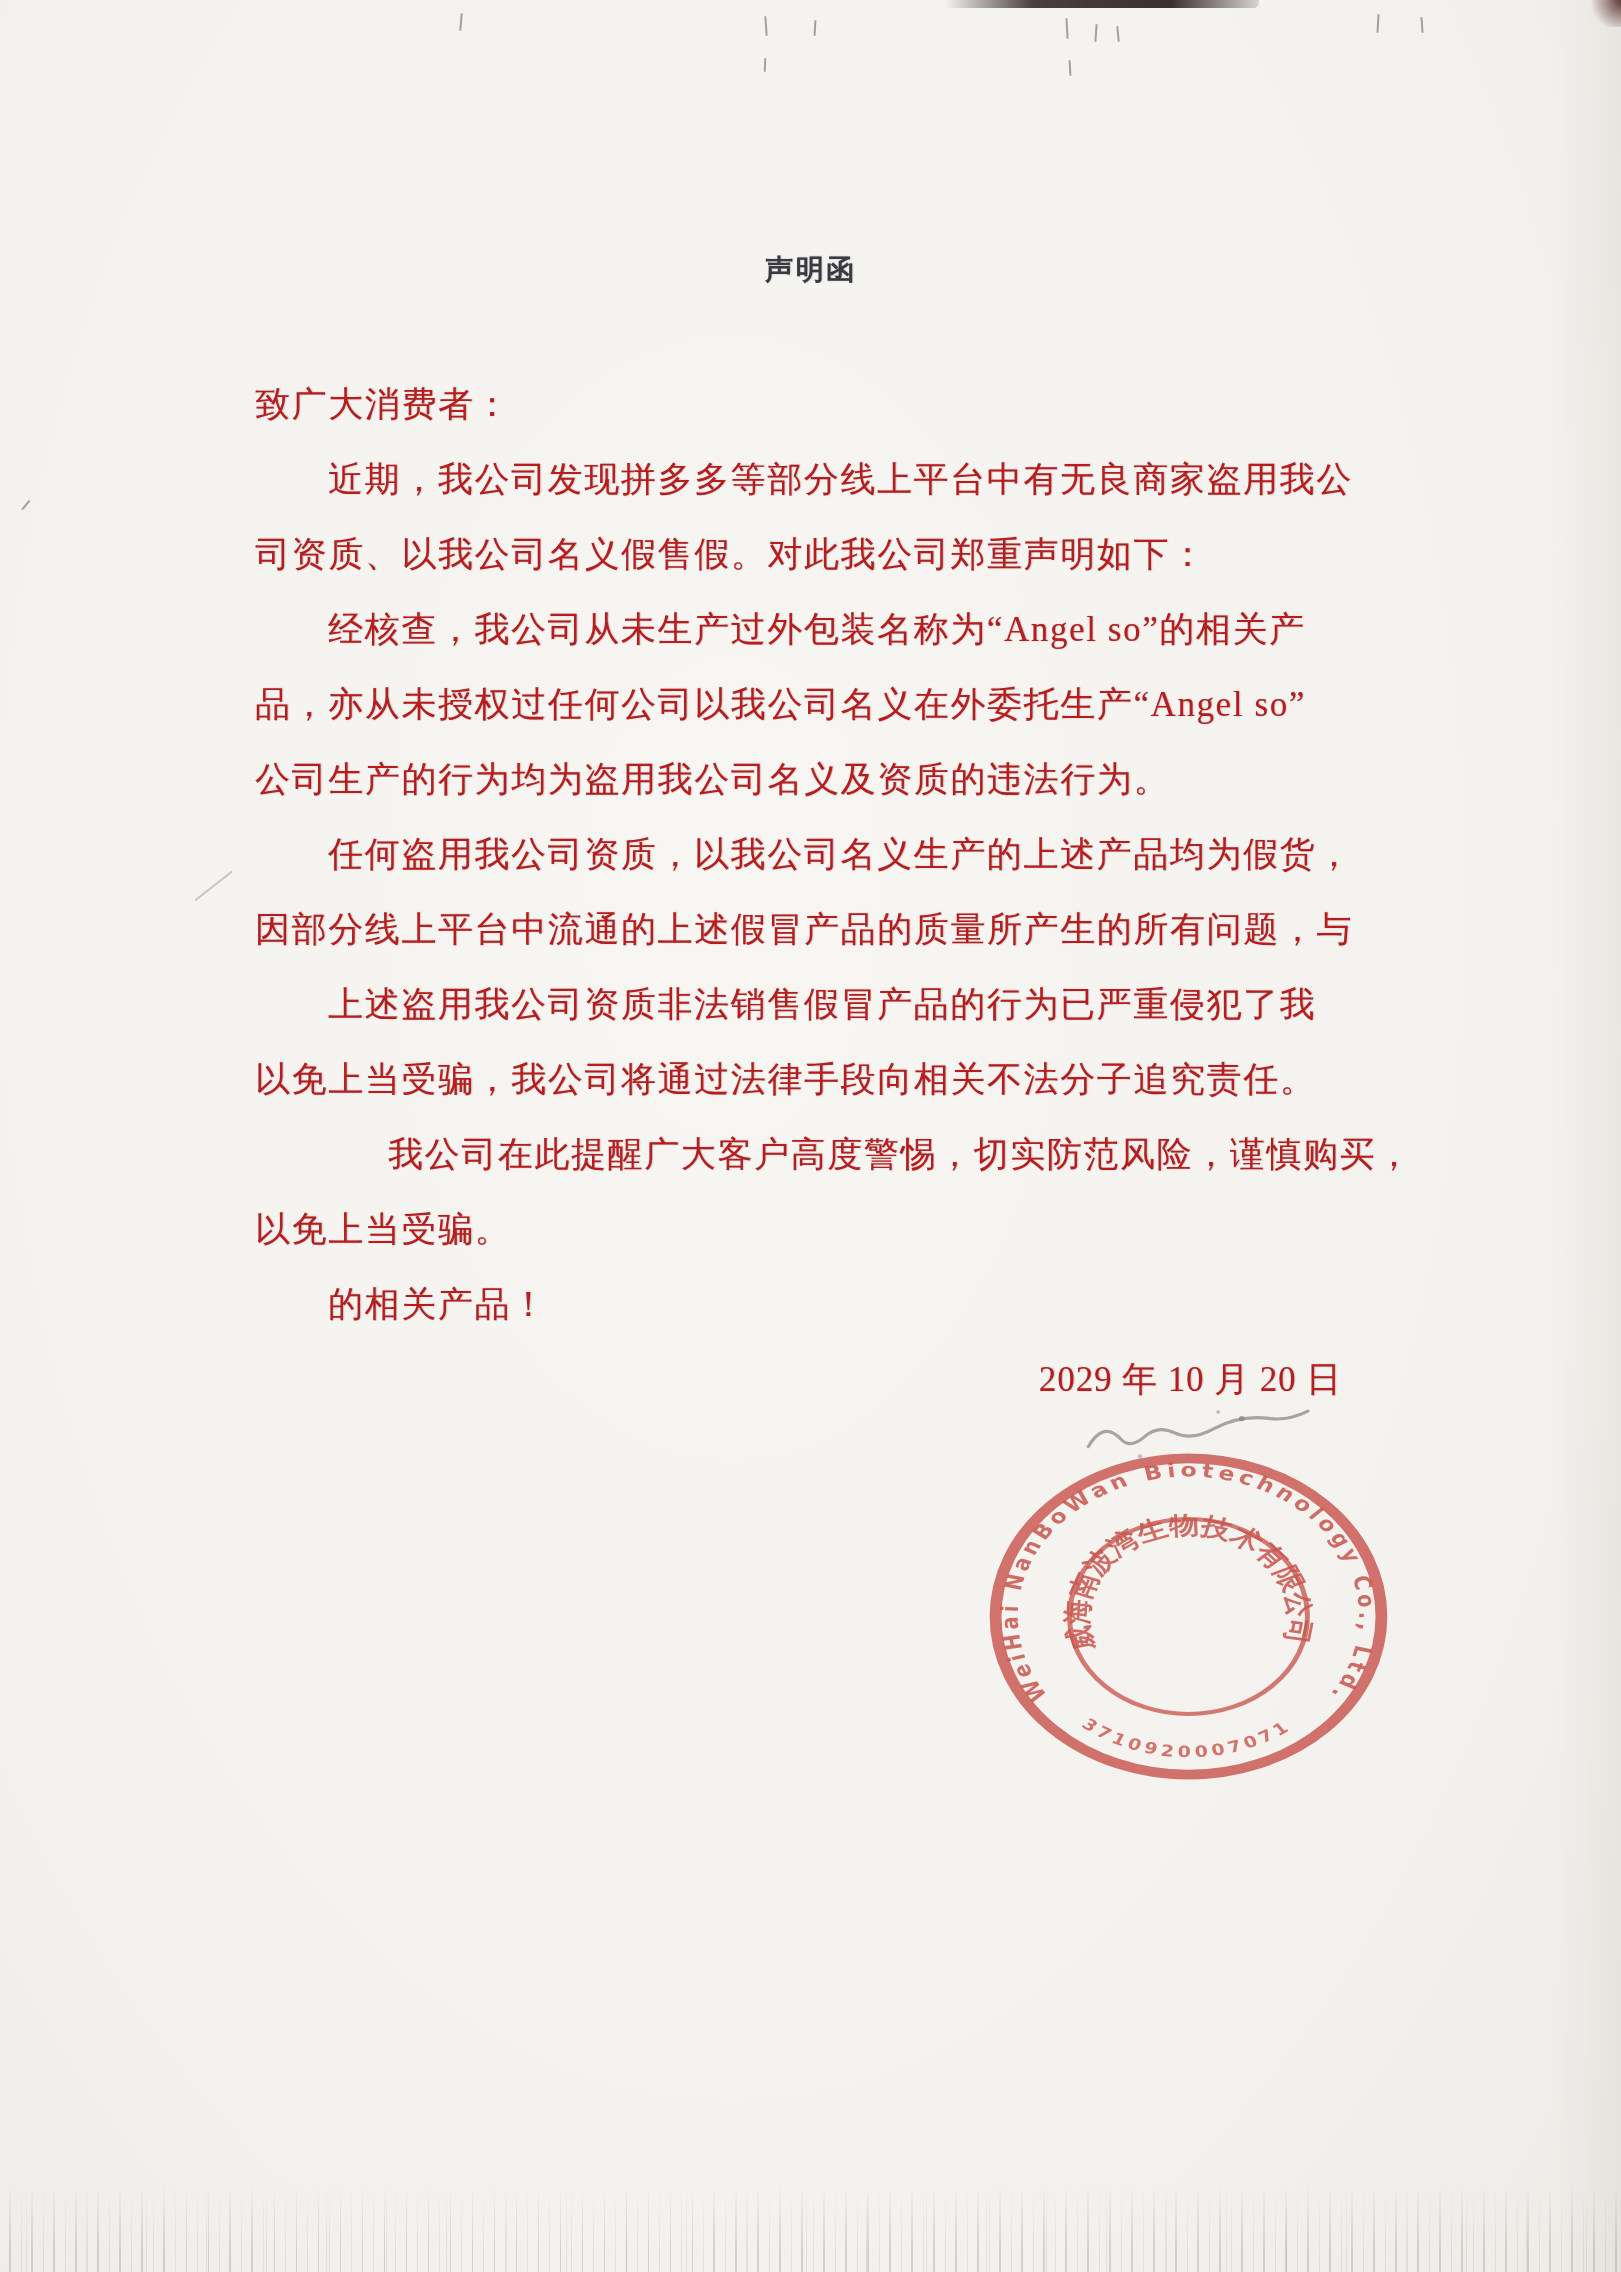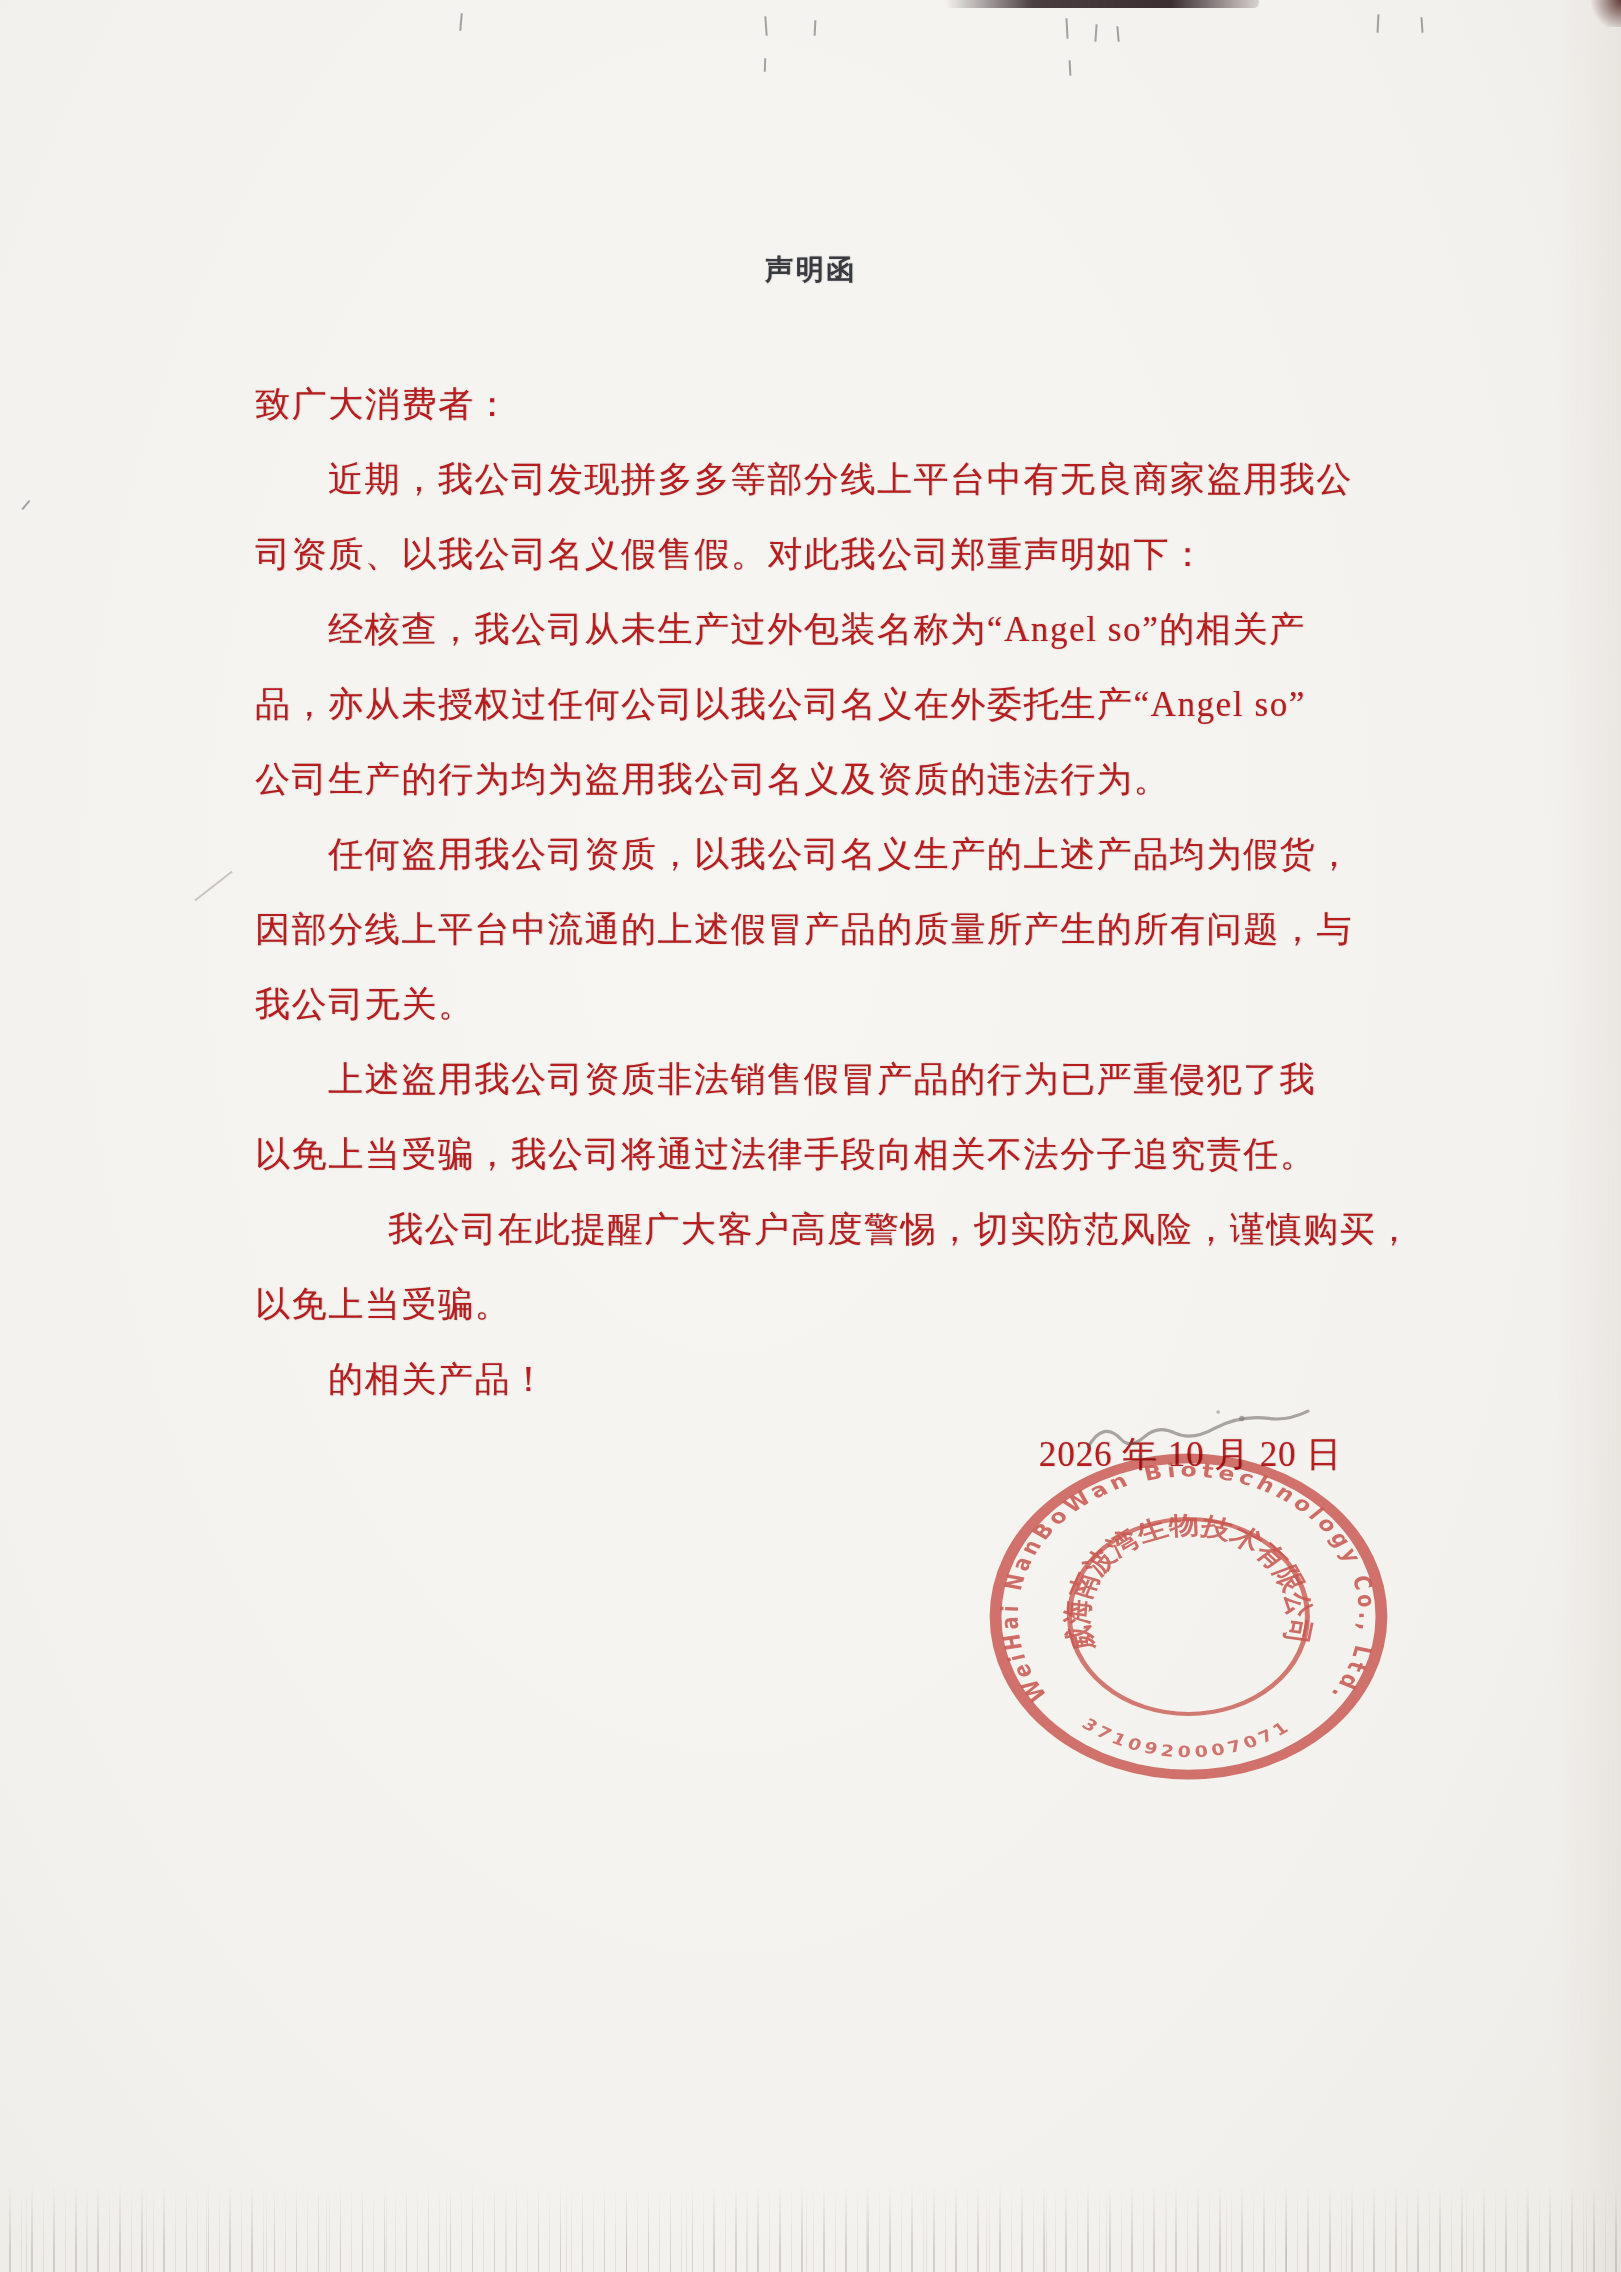--- a/index.html
+++ b/index.html
@@ -84,27 +84,26 @@
 
 <div class="text-block">
   <div class="line">致广大消费者：</div>
   <div class="line ind2">近期，我公司发现拼多多等部分线上平台中有无良商家盗用我公</div>
   <div class="line">司资质、以我公司名义假售假。对此我公司郑重声明如下：</div>
   <div class="line ind2">经核查，我公司从未生产过外包装名称为“Angel so”的相关产</div>
   <div class="line">品，亦从未授权过任何公司以我公司名义在外委托生产“Angel so”</div>
   <div class="line">公司生产的行为均为盗用我公司名义及资质的违法行为。</div>
   <div class="line ind2">任何盗用我公司资质，以我公司名义生产的上述产品均为假货，</div>
   <div class="line">因部分线上平台中流通的上述假冒产品的质量所产生的所有问题，与</div>
-  <div class="line">我公司无关。</div>
   <div class="line ind2">上述盗用我公司资质非法销售假冒产品的行为已严重侵犯了我</div>
   <div class="line">以免上当受骗，我公司将通过法律手段向相关不法分子追究责任。</div>
   <div class="line ind3">我公司在此提醒广大客户高度警惕，切实防范风险，谨慎购买，</div>
   <div class="line">以免上当受骗。</div>
   <div class="line ind2">的相关产品！</div>
-  <div class="line sig-date">2026 年 10 月 20 日</div>
+  <div class="line sig-date">2029 年 10 月 20 日</div>
 </div>
 
 <svg class="scribble" viewBox="0 0 520 130" aria-hidden="true">
   <path d="M14,96 q34,-58 72,-16 q20,22 52,-6 q30,-26 66,-8 q38,18 88,-10 q56,-30 120,-22 q40,6 86,-16" fill="none" stroke="#55504f" stroke-width="7" stroke-linecap="round" opacity=".65"></path>
   <circle cx="352" cy="34" r="6" fill="#55504f" opacity=".6"></circle>
   <circle cx="300" cy="20" r="4" fill="#55504f" opacity=".5"></circle>
   <circle cx="128" cy="118" r="5" fill="#55504f" opacity=".45"></circle>
 </svg>
 
 <svg class="seal" viewBox="0 0 900 760" xmlns="http://www.w3.org/2000/svg" xmlns:xlink="http://www.w3.org/1999/xlink">

